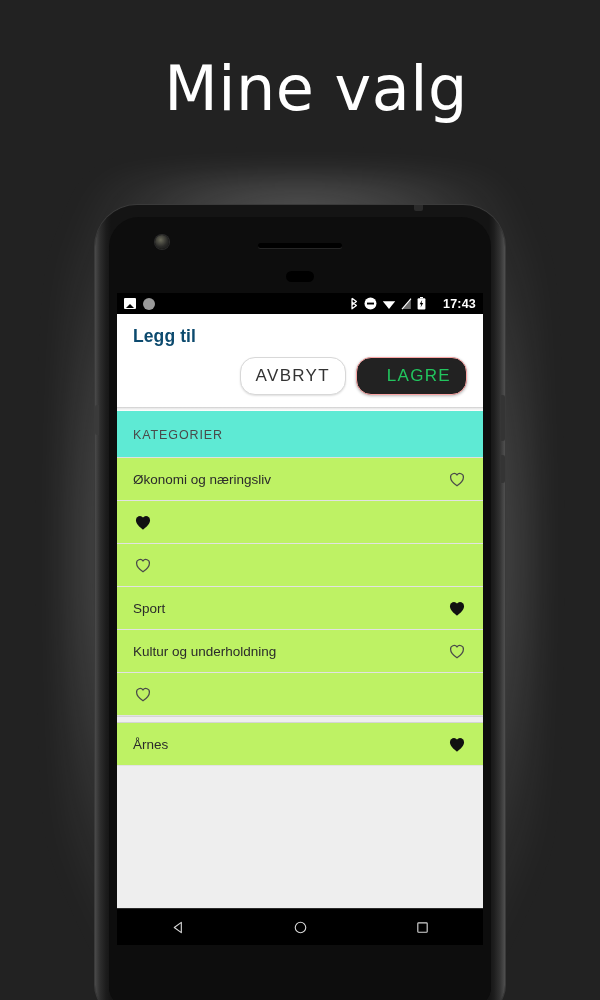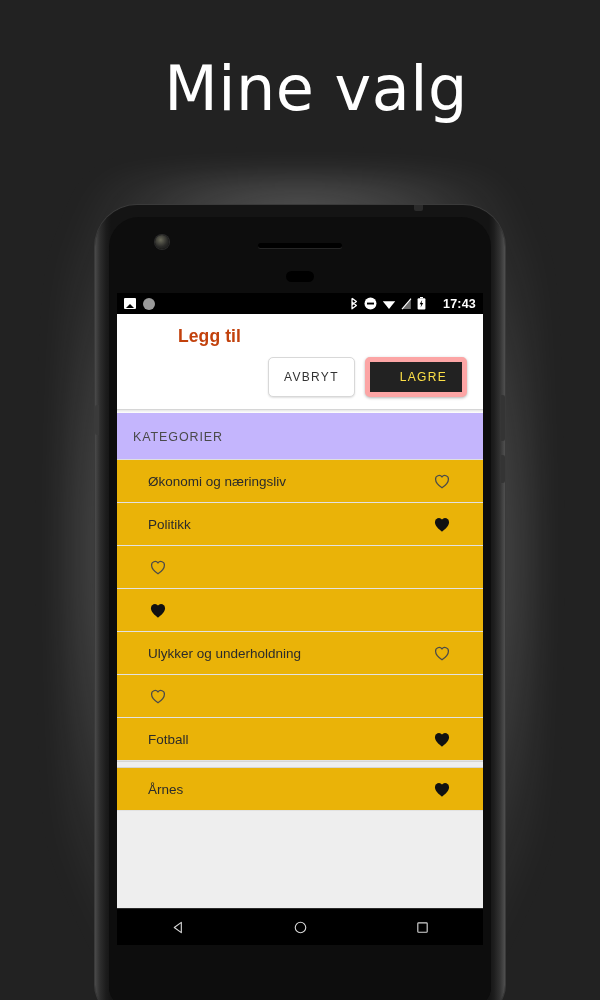--- a/index.html
+++ b/index.html
@@ -143,84 +143,83 @@
   
   .appbar {
     background:#ffffff;
     padding:12px 16px 12px 16px;
     flex:0 0 auto;
     position:relative;
   }
   .appbar-title {
     font-size:17.5px;
     font-weight:700;
-    color:#c2410c;
+    color:#0c4a6e;
     letter-spacing:0.1px;
-    margin-left:45px;
   }
   .appbar-actions {
     display:flex;
     justify-content:flex-end;
     gap:10px;
     margin-top:10px;
   }
   .btn {
-    font-size:12px;
+    font-size:17px;
     letter-spacing:1.3px;
     padding:8px 15px;
-    border-radius:5px;
+    border-radius:15px;
     cursor:pointer;
     font-family:"Liberation Sans", sans-serif;
   }
   .btn-outline {
     background:#ffffff;
     color:#333333;
     border:1px solid #d8d8d8;
     box-shadow:0 1px 2px rgba(0,0,0,0.13);
   }
   .btn-filled {
     background:#222222;
-    color:#fde047;
-    border:5px solid #fca5a5;
+    color:#22c55e;
+    border:1px solid #fca5a5;
     box-shadow:0 1px 3px rgba(0,0,0,0.3);
     padding-left:30px;
   }
 
   .appbar-shadow {
     height:4px;
     flex:0 0 auto;
     background:linear-gradient(180deg, rgba(0,0,0,0.20) 0%, rgba(0,0,0,0.07) 40%, rgba(0,0,0,0) 100%);
   }
 
   
   .list {
     flex:1 1 auto;
     background:#eeeeee;
     overflow:hidden;
   }
   .section-head {
-    background:#c4b5fd;
+    background:#5eead4;
     padding:17px 16px 15px 16px;
     font-size:12.5px;
     color:#4a4a4a;
     letter-spacing:0.9px;
     border-bottom:1px solid #e0e0e0;
   }
   .gap {
     height:7px;
     background:#eeeeee;
     border-top:1px solid #d5d5d5;
     border-bottom:1px solid #d5d5d5;
   }
   .row {
-    background:#eab308;
+    background:#bef264;
     height:43px;
     display:flex;
     align-items:center;
-    padding:0 31px;
+    padding:0 16px;
     border-bottom:1px solid #e2e2e2;
     cursor:pointer;
   }
   .row-label {
     font-size:13.5px;
     color:#2b2b2b;
     flex:1 1 auto;
   }
   .heart { width:20px; height:20px; flex:0 0 auto; }
   .filler { background:#eeeeee; height:100%; }
@@ -310,50 +309,44 @@
 
       <div class="list" id="list-root">
           <div class="section-head">KATEGORIER</div>
           <div class="row">
             <span class="row-label">Økonomi og næringsliv</span>
             <svg class="heart" viewBox="0 0 24 24">
               <path d="M12 20.2s-7.7-5.1-7.7-10.2A4.3 4.3 0 0 1 12 7.1a4.3 4.3 0 0 1 7.7 2.9C19.7 15.1 12 20.2 12 20.2z" fill="none" stroke="#4a4a4a" stroke-width="1.5"></path>
             </svg>
           </div>
           <div class="row">
-            <span class="row-label">Politikk</span>
             <svg class="heart" viewBox="0 0 24 24">
               <path d="M12 21s-8.5-5.6-8.5-11.2A4.8 4.8 0 0 1 12 6.6a4.8 4.8 0 0 1 8.5 3.2C20.5 15.4 12 21 12 21z" fill="#111111"></path>
             </svg>
           </div>
           <div class="row">
             <svg class="heart" viewBox="0 0 24 24">
               <path d="M12 20.2s-7.7-5.1-7.7-10.2A4.3 4.3 0 0 1 12 7.1a4.3 4.3 0 0 1 7.7 2.9C19.7 15.1 12 20.2 12 20.2z" fill="none" stroke="#4a4a4a" stroke-width="1.5"></path>
             </svg>
           </div>
           <div class="row">
+            <span class="row-label">Sport</span>
             <svg class="heart" viewBox="0 0 24 24">
               <path d="M12 21s-8.5-5.6-8.5-11.2A4.8 4.8 0 0 1 12 6.6a4.8 4.8 0 0 1 8.5 3.2C20.5 15.4 12 21 12 21z" fill="#111111"></path>
             </svg>
           </div>
           <div class="row">
-            <span class="row-label">Ulykker og underholdning</span>
+            <span class="row-label">Kultur og underholdning</span>
             <svg class="heart" viewBox="0 0 24 24">
               <path d="M12 20.2s-7.7-5.1-7.7-10.2A4.3 4.3 0 0 1 12 7.1a4.3 4.3 0 0 1 7.7 2.9C19.7 15.1 12 20.2 12 20.2z" fill="none" stroke="#4a4a4a" stroke-width="1.5"></path>
             </svg>
           </div>
           <div class="row">
             <svg class="heart" viewBox="0 0 24 24">
               <path d="M12 20.2s-7.7-5.1-7.7-10.2A4.3 4.3 0 0 1 12 7.1a4.3 4.3 0 0 1 7.7 2.9C19.7 15.1 12 20.2 12 20.2z" fill="none" stroke="#4a4a4a" stroke-width="1.5"></path>
-            </svg>
-          </div>
-          <div class="row">
-            <span class="row-label">Fotball</span>
-            <svg class="heart" viewBox="0 0 24 24">
-              <path d="M12 21s-8.5-5.6-8.5-11.2A4.8 4.8 0 0 1 12 6.6a4.8 4.8 0 0 1 8.5 3.2C20.5 15.4 12 21 12 21z" fill="#111111"></path>
             </svg>
           </div>
           <div class="gap"></div>
           <div class="row">
             <span class="row-label">Årnes</span>
             <svg class="heart" viewBox="0 0 24 24">
               <path d="M12 21s-8.5-5.6-8.5-11.2A4.8 4.8 0 0 1 12 6.6a4.8 4.8 0 0 1 8.5 3.2C20.5 15.4 12 21 12 21z" fill="#111111"></path>
             </svg>
           </div>
           <div class="filler"></div>

